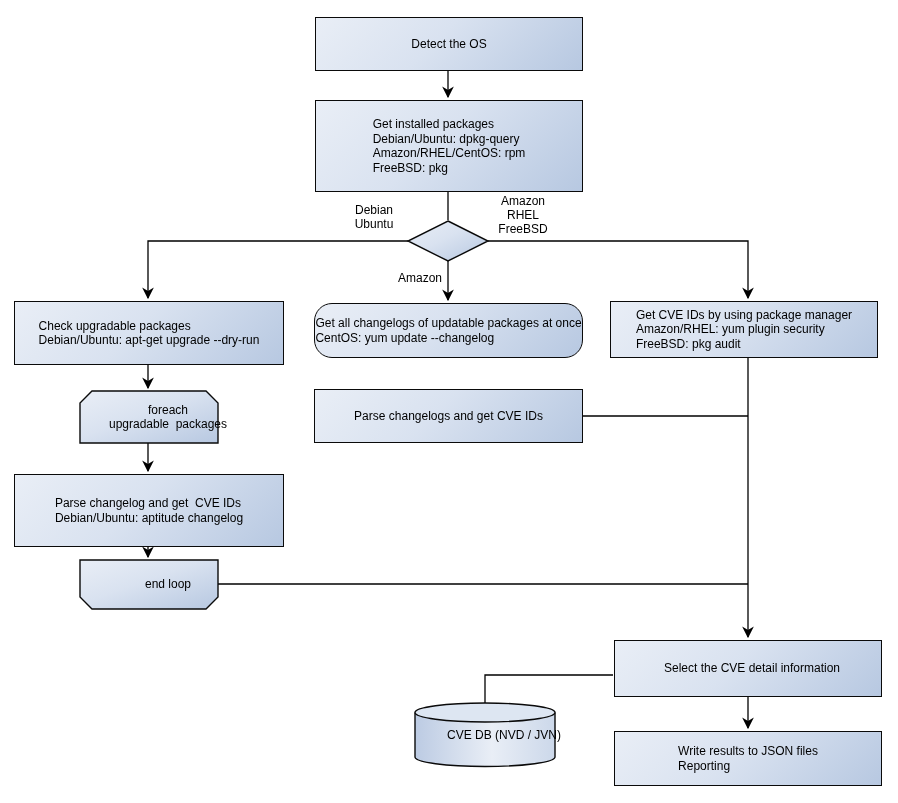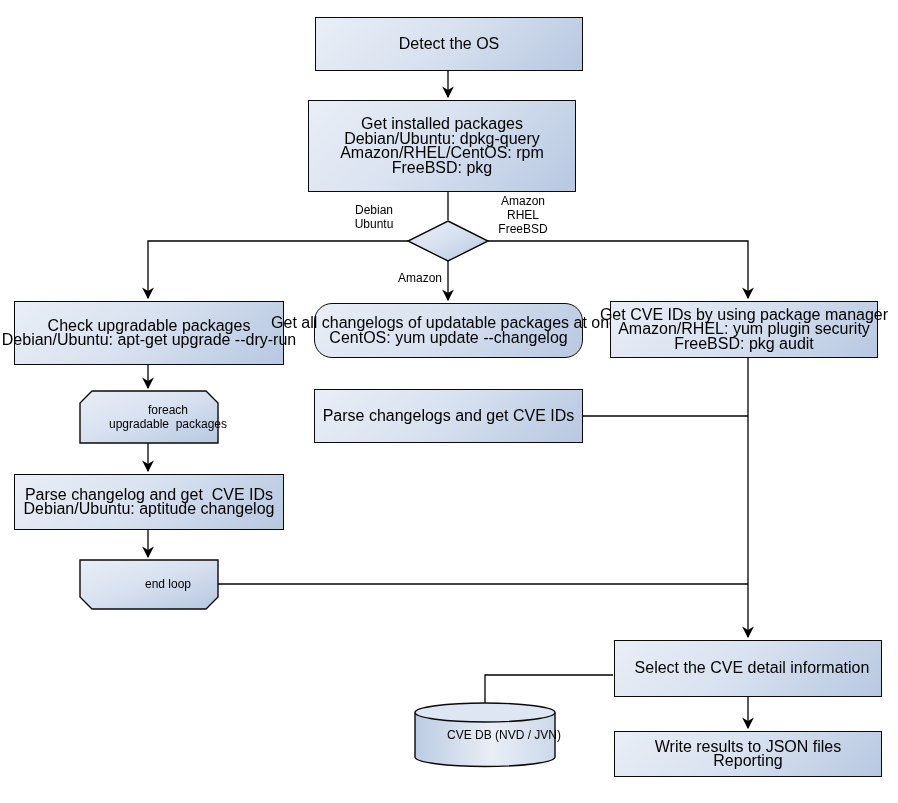--- a/index.html
+++ b/index.html
@@ -11,21 +11,21 @@
     color:#000000;
     overflow:hidden;
   }
   .wires{position:absolute;left:0;top:0;width:898px;height:803px;}
   .node{
     position:absolute;
     box-sizing:border-box;
     display:flex;align-items:center;justify-content:center;
     border:1.5px solid #0a0a0a;
     background:linear-gradient(135deg,#e9eef6 0%,#d9e2f0 45%,#b7c8e1 100%);
-    font-size:16px;line-height:14.5px;text-align:center;
+    font-size:12px;line-height:14.5px;text-align:left;
   }
   .node span{white-space:pre;}
   .shape-label{
     position:absolute;
     display:flex;align-items:center;justify-content:center;
     font-size:12px;line-height:14.5px;text-align:center;
     pointer-events:none;
     padding-left:19px;
   }
   .shape-label span{white-space:pre;}
@@ -79,33 +79,33 @@
     <polygon points="80,560 218,560 218,597 206,609 92,609 80,597" fill="url(#nodeGrad)" stroke="#0a0a0a" stroke-width="1.4"></polygon>
 
     <path d="M415,712.5 L415,757 A70,9.5 0 0 0 555,757 L555,712.5" fill="url(#cylGrad)" stroke="#0a0a0a" stroke-width="1.4"></path>
     <ellipse cx="485" cy="712.5" rx="70" ry="9.5" fill="#dde6f2" stroke="#0a0a0a" stroke-width="1.4"></ellipse>
   </svg>
 
   <div class="node" style="left:315px;top:17px;width:268px;height:54px;">
     <span>Detect the OS</span>
   </div>
 
-  <div class="node" style="left:308px;top:100px;width:268px;height:92px;">
+  <div class="node" style="left:315px;top:100px;width:268px;height:92px;">
     <span>Get installed packages
 Debian/Ubuntu: dpkg-query
 Amazon/RHEL/CentOS: rpm
 FreeBSD: pkg</span>
   </div>
 
   <div class="node" style="left:14px;top:301px;width:270px;height:64px;">
     <span>Check upgradable packages
 Debian/Ubuntu: apt-get upgrade --dry-run</span>
   </div>
 
-  <div class="node" style="left:14px;top:474px;width:270px;height:56px;">
+  <div class="node" style="left:14px;top:474px;width:270px;height:73px;">
     <span>Parse changelog and get  CVE IDs
 Debian/Ubuntu: aptitude changelog</span>
   </div>
 
   <div class="node" style="left:314px;top:303px;width:269px;height:55px;border-radius:18px;">
     <span>Get all changelogs of updatable packages at once
 CentOS: yum update --changelog</span>
   </div>
 
   <div class="node" style="left:314px;top:389px;width:269px;height:54px;">
@@ -115,21 +115,21 @@
   <div class="node" style="left:610px;top:301px;width:268px;height:57px;">
     <span>Get CVE IDs by using package manager
 Amazon/RHEL: yum plugin security
 FreeBSD: pkg audit</span>
   </div>
 
   <div class="node" style="left:614px;top:640px;width:268px;height:57px;padding-left:8px;">
     <span>Select the CVE detail information</span>
   </div>
 
-  <div class="node" style="left:614px;top:731px;width:268px;height:46px;">
+  <div class="node" style="left:614px;top:731px;width:268px;height:55px;">
     <span>Write results to JSON files
 Reporting</span>
   </div>
 
   <div class="shape-label" style="left:80px;top:391px;width:138px;height:52px;">
     <span>foreach
 upgradable  packages</span>
   </div>
 
   <div class="shape-label" style="left:80px;top:560px;width:138px;height:49px;justify-content:center;">

